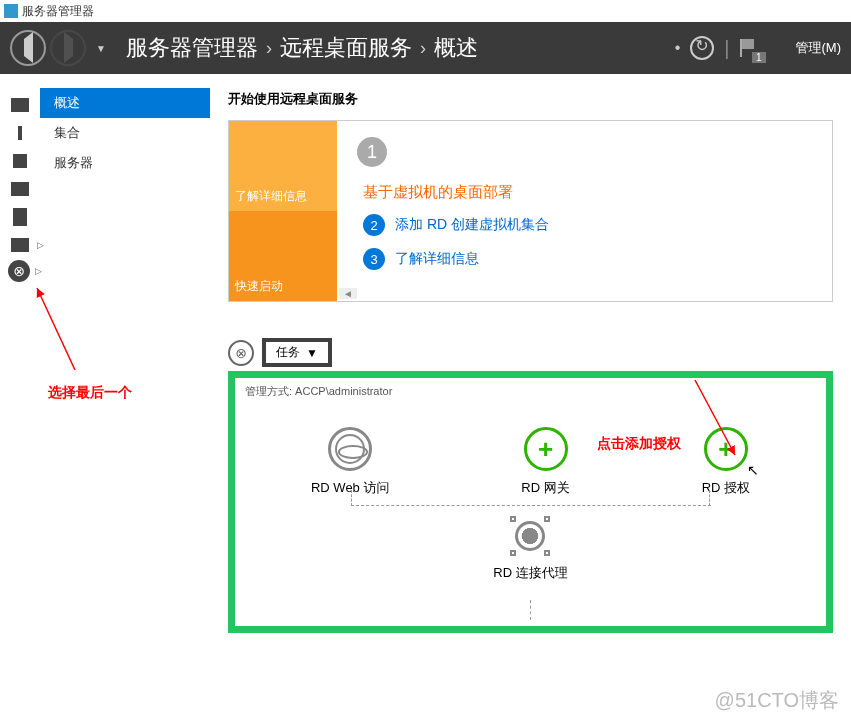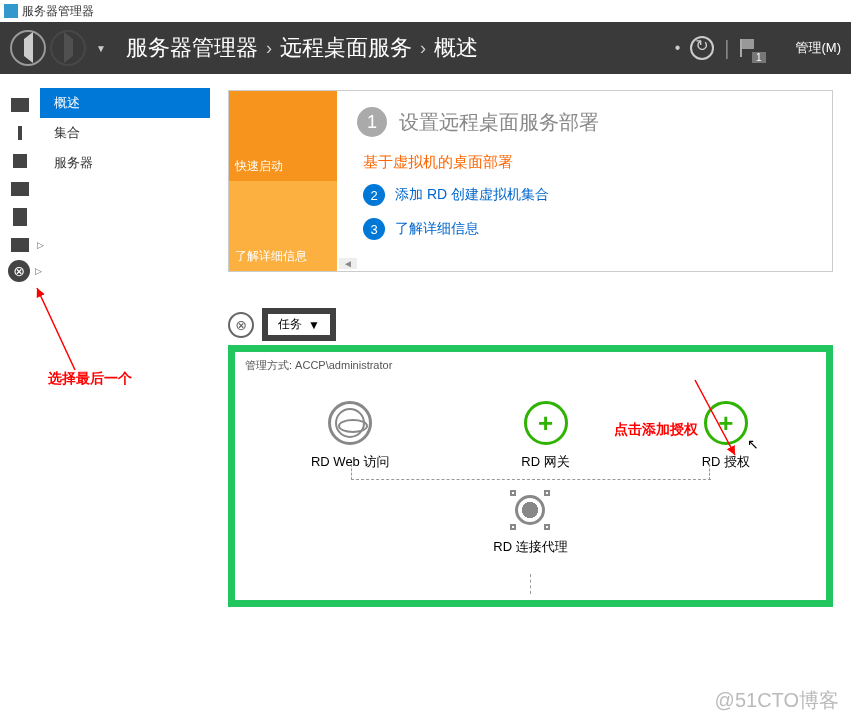--- a/index.html
+++ b/index.html
@@ -54,21 +54,21 @@
     .setup-step { display: flex; align-items: center; margin-bottom: 12px; margin-left: 6px; }
     .step-num { width: 22px; height: 22px; border-radius: 50%; background: #0078d7; color: #fff; display: inline-flex; align-items: center; justify-content: center; margin-right: 10px; font-size: 13px; }
     .step-text { color: #0066cc; font-size: 14px; }
     .scroll-arrow { position: absolute; bottom: 2px; left: 2px; font-size: 10px; color: #888; background: #eee; padding: 0 4px; }
     
     .deploy-header { display: flex; align-items: center; margin-bottom: 4px; }
     .deploy-icon { width: 26px; height: 26px; border: 2px solid #666; border-radius: 50%; display: inline-flex; align-items: center; justify-content: center; margin-right: 8px; font-size: 14px; color: #666; }
     .deploy-title-block { flex: 1; }
     .deploy-title { font-size: 13px; font-weight: bold; }
     .deploy-sub { font-size: 11px; color: #666; }
-    .tasks-btn { border: 6px solid #404040; padding: 2px 10px; font-size: 12px; display: inline-flex; align-items: center; gap: 6px; }
+    .tasks-btn { border: 4px solid #404040; padding: 2px 10px; font-size: 12px; display: inline-flex; align-items: center; gap: 6px; }
     
     .deploy-box { border: 7px solid #22c55e; padding: 6px 10px; }
     .deploy-mgmt { font-size: 11px; color: #555; margin-bottom: 28px; }
     .deploy-row { display: flex; justify-content: space-around; align-items: center; margin-bottom: 18px; }
     .deploy-node { display: flex; flex-direction: column; align-items: center; gap: 8px; font-size: 13px; position: relative; }
     .node-icon { width: 44px; height: 44px; border: 3px solid #888; border-radius: 50%; display: flex; align-items: center; justify-content: center; position: relative; }
     .node-icon.green { border-color: #2db300; }
     .plus { color: #2db300; font-size: 26px; font-weight: bold; }
     .globe::before { content: ''; width: 26px; height: 26px; border: 2px solid #888; border-radius: 50%; position: absolute; }
     .globe::after { content: ''; width: 26px; height: 10px; border: 2px solid #888; border-radius: 50%; position: absolute; top: 15px; left: 7px; }
@@ -77,21 +77,21 @@
     .connect-icon::before { content:''; width: 24px; height: 24px; border: 3px solid #888; border-radius:50%; background: radial-gradient(circle, #888 8px, transparent 8px); }
     .connect-icon span { position:absolute; width:6px; height:6px; border:2px solid #888;}
     .corner-tl{top:0;left:0;border-right:none;border-bottom:none;}
     .corner-tr{top:0;right:0;border-left:none;border-bottom:none;}
     .corner-bl{bottom:0;left:0;border-right:none;border-top:none;}
     .corner-br{bottom:0;right:0;border-left:none;border-top:none;}
     .hline { border-top: 1px dashed #999; width: 360px; margin: -10px auto 10px; position: relative; }
     .hline::before, .hline::after { content:''; position:absolute; width:1px; height:16px; border-left:1px dashed #999; bottom:0;}
     .hline::before{left:0;} .hline::after{right:0;}
     
-    .annotation-red { position: absolute; color: #ff0000; font-size: 14px; font-weight: bold; pointer-events: none; }
+    .annotation-red { position: absolute; color: #ff0000; font-size: 14px; font-weight: bold; pointer-events: none; margin-top: 14px; }
     
     .watermark { position: absolute; bottom: 10px; right: 12px; color: #bbb; font-size: 20px; }
     
     svg.arrow-svg { position: absolute; pointer-events: none; overflow: visible; }
   </style>
 </head>
 <body>
 
 <div class="titlebar">
   <div class="titlebar-icon"></div>
@@ -151,34 +151,34 @@
       </div>
   </div>
 
   <div class="sidebar">
     <div class="sidebar-item active">概述</div>
     <div class="sidebar-item">集合</div>
     <div class="sidebar-item">服务器</div>
   </div>
 
   <div class="content">
+    <div class="section-title">开始使用远程桌面服务</div>
 
     <div class="setup-box">
       <div class="setup-tiles">
+        <div class="tile tile-lightorange">
+            <span>了解详细信息</span>
+          </div>
         <div class="tile tile-orange">
             <span>快速启动</span>
           </div>
-        <div class="tile tile-lightorange">
-            <span>了解详细信息</span>
-          </div>
       </div>
       <div class="setup-right">
         <div class="setup-heading">
           <span class="setup-num">1</span>
-          <span>设置远程桌面服务部署</span>
         </div>
         <div class="setup-subtitle">基于虚拟机的桌面部署</div>
         <div class="setup-step">
           <span class="step-num">2</span>
           <span class="step-text">添加 RD 创建虚拟机集合</span>
         </div>
         <div class="setup-step">
           <span class="step-num">3</span>
           <span class="step-text">了解详细信息</span>
         </div>
@@ -223,21 +223,21 @@
               <span class="corner-tr"></span>
               <span class="corner-bl"></span>
               <span class="corner-br"></span>
           </div>
           <span>RD 连接代理</span>
         </div>
       </div>
       <div style="border-top:1px dashed #999;width:1px;height:20px;border-left:1px dashed #999;margin:0 auto;"></div>
     </div>
 
-    <div class="annotation-red" style="top:347px;left:404px;">点击添加授权</div>
+    <div class="annotation-red" style="top:347px;left:387px;">点击添加授权</div>
   </div>
 </div>
 
 <svg class="arrow-svg" style="top:280px;left:25px;" width="80" height="100">
   <defs>
       <marker id="ah1" markerWidth="8" markerHeight="8" refX="6" refY="3" orient="auto">
         <path d="M0,0 L6,3 L0,6 Z" fill="#ff0000"></path>
       </marker>
     </defs>
   <line x1="50" y1="90" x2="12" y2="8" stroke="#ff0000" stroke-width="1.5" marker-end="url(#ah1)"></line>

